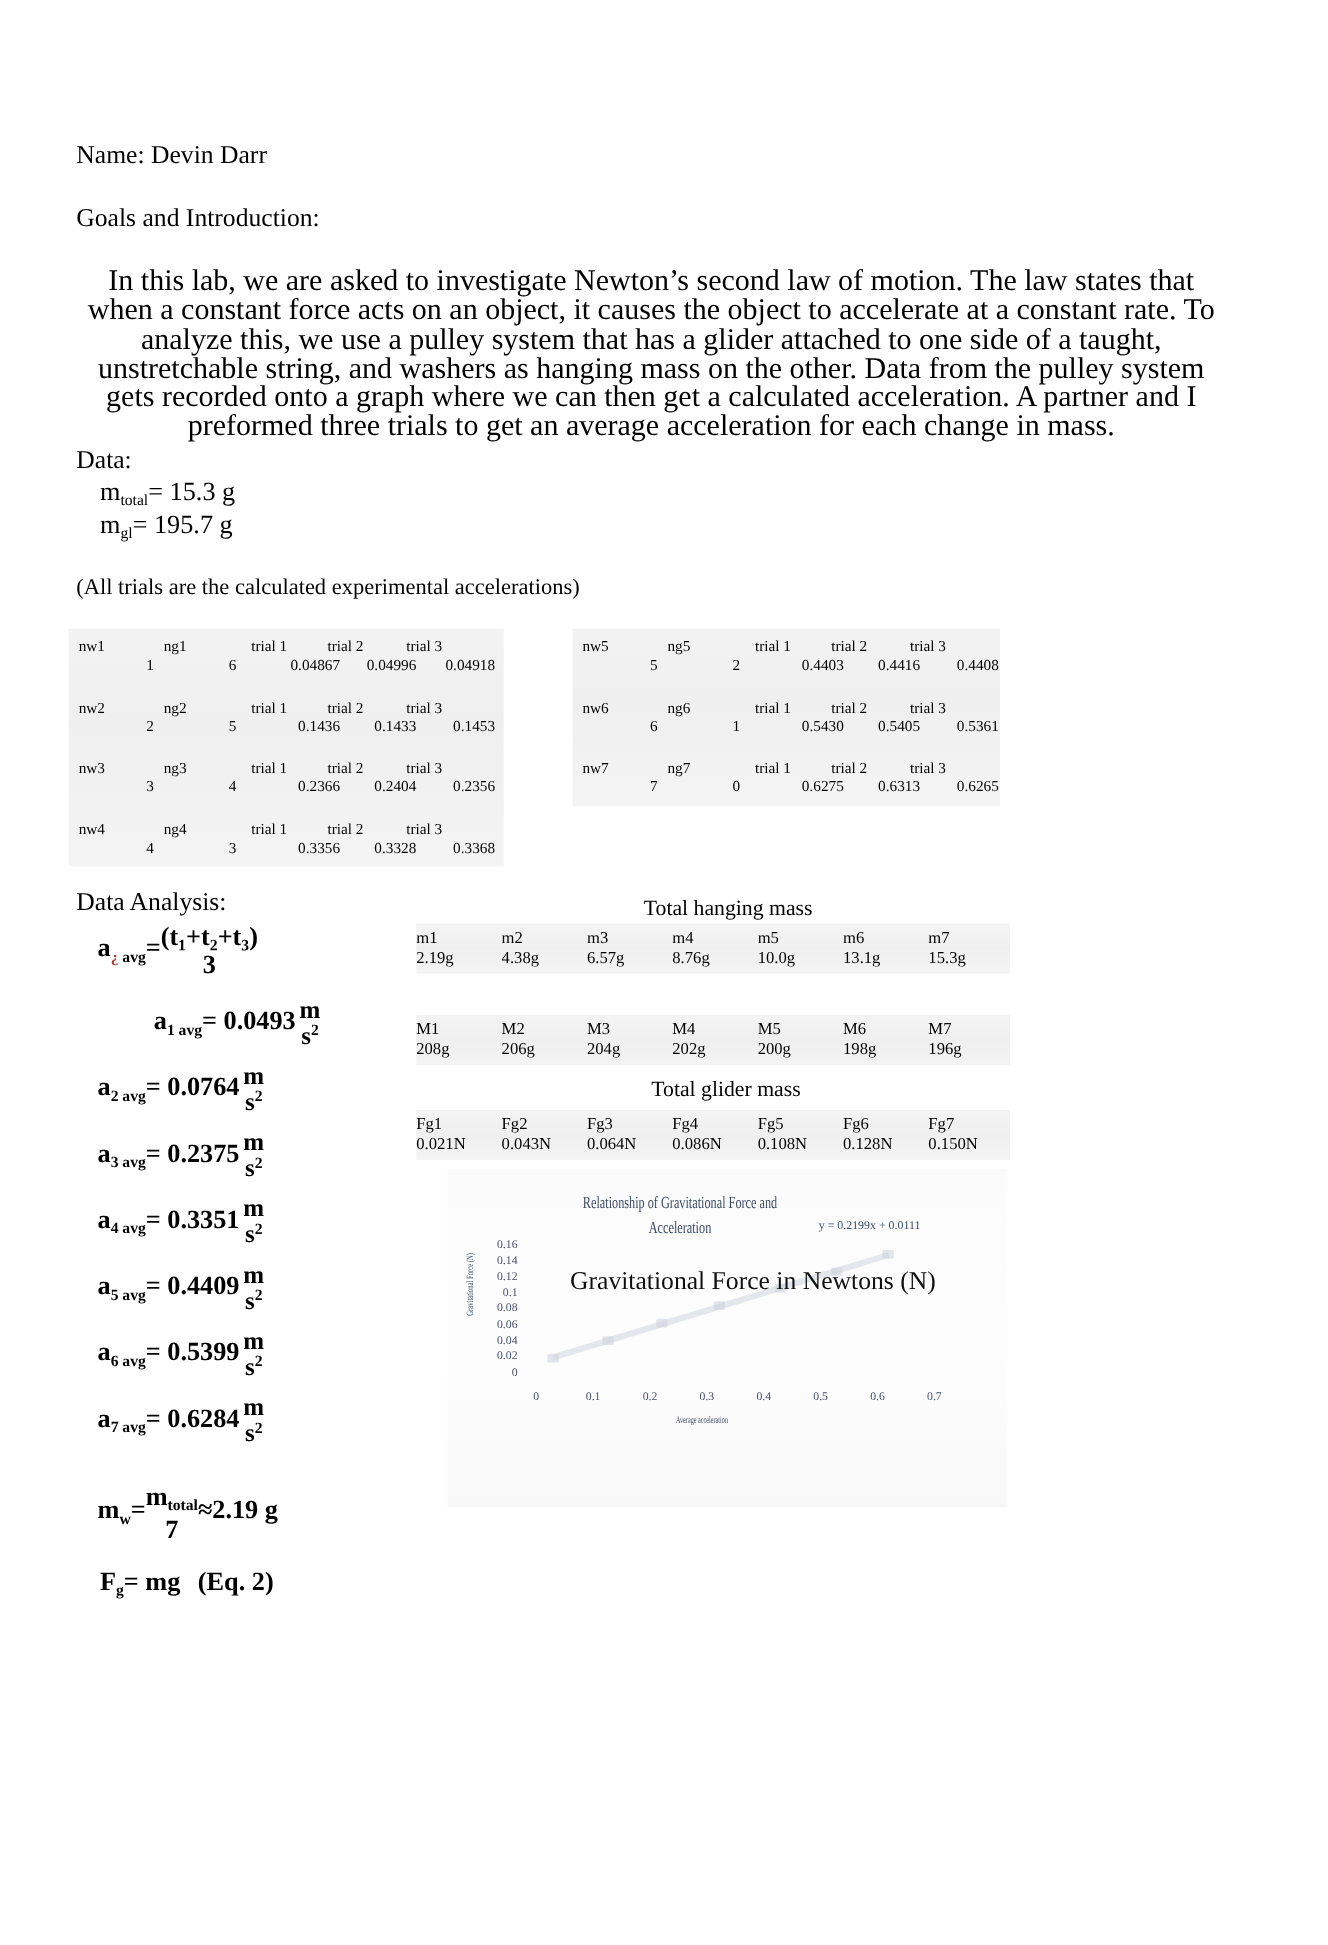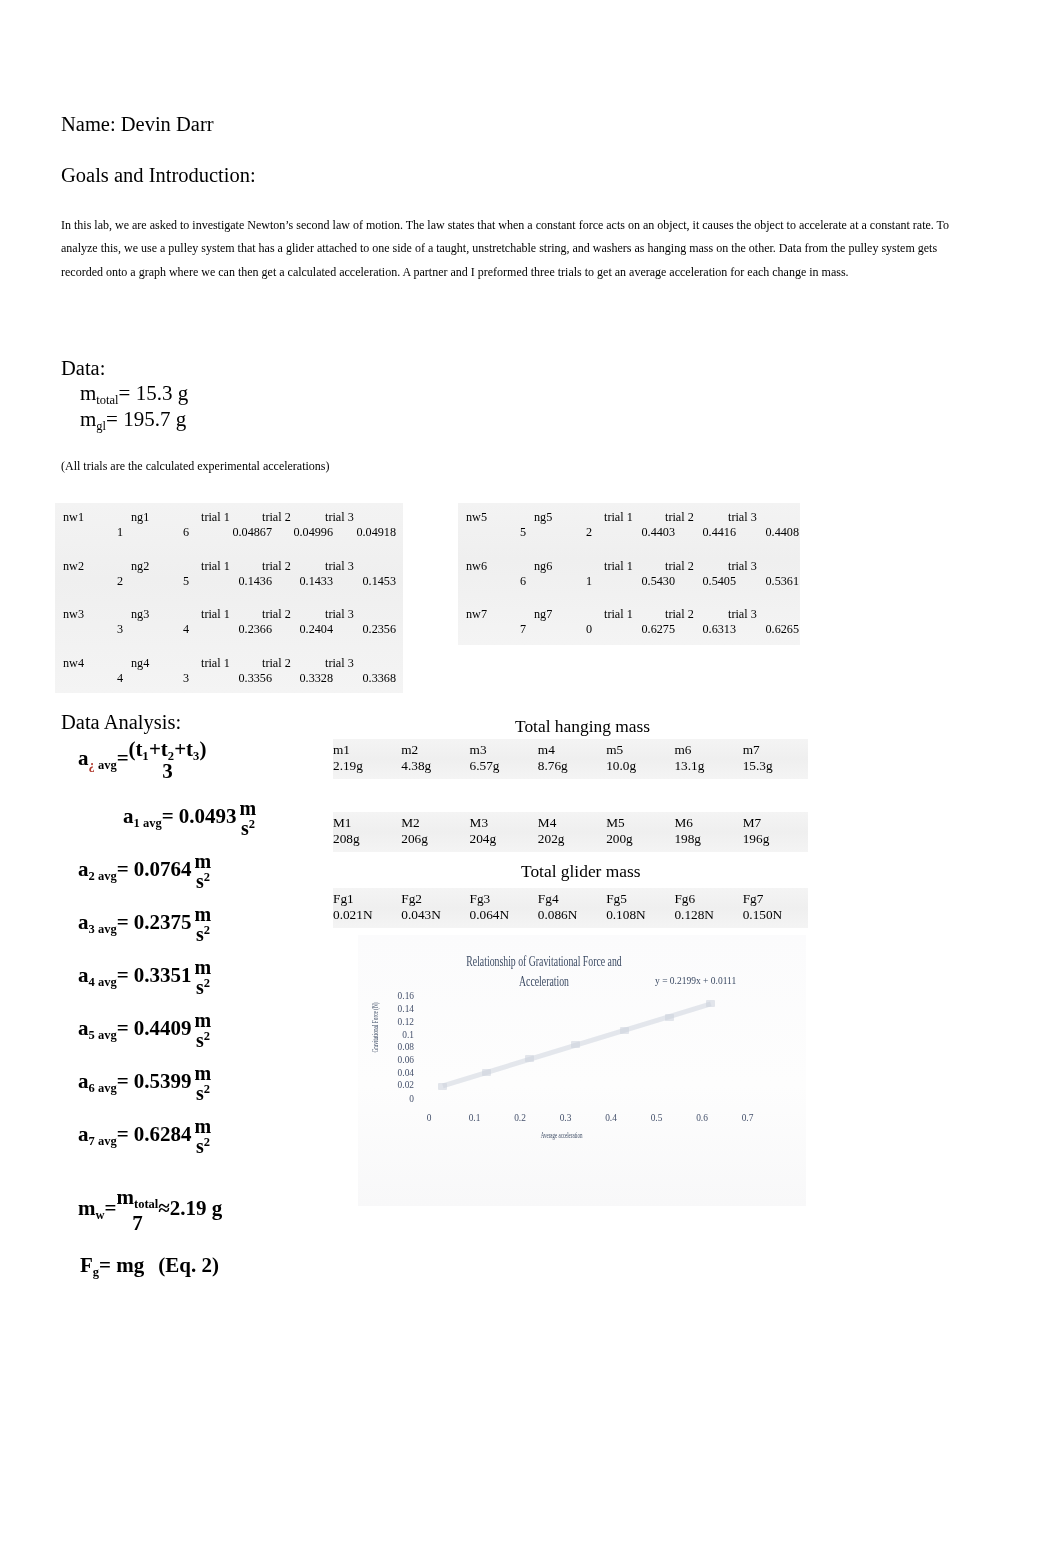--- a/index.html
+++ b/index.html
@@ -43,29 +43,29 @@
     white-space: nowrap;
   }
   #goals-head { left: 61px; top: 164px; }
   #data-head  { left: 61px; top: 357px; }
   #analysis-head { left: 61px; top: 711px; }
 
   .intro-para {
     position: absolute;
     left: 61px; top: 214px;
     width: 920px;
-    font-size: 12px;
+    font-size: 24px;
     line-height: 23.3px;
-    text-align: left;
+    text-align: center;
   }
 
   .trials-note {
     position: absolute;
     left: 61px; top: 459px;
-    font-size: 12px;
+    font-size: 18px;
     white-space: nowrap;
   }
 
   
   .mass-line {
     position: absolute;
     font-size: 21px;
     white-space: nowrap;
   }
   #m-total-line { left: 80px; top: 381px; }
@@ -528,15 +528,16 @@
         <div class="xtick" style="left: 0px;">0</div>
         <div class="xtick" style="left: 45.5px;">0.1</div>
         <div class="xtick" style="left: 91px;">0.2</div>
         <div class="xtick" style="left: 136.5px;">0.3</div>
         <div class="xtick" style="left: 182px;">0.4</div>
         <div class="xtick" style="left: 227.5px;">0.5</div>
         <div class="xtick" style="left: 273px;">0.6</div>
         <div class="xtick" style="left: 318.5px;">0.7</div>
       </div>
     <div id="xaxis-title">Average acceleration</div>
+    <div id="chart-overlay-text">Gravitational Force in Newtons (N)</div>
   </div>
 
 </div>
 
 </body></html>

